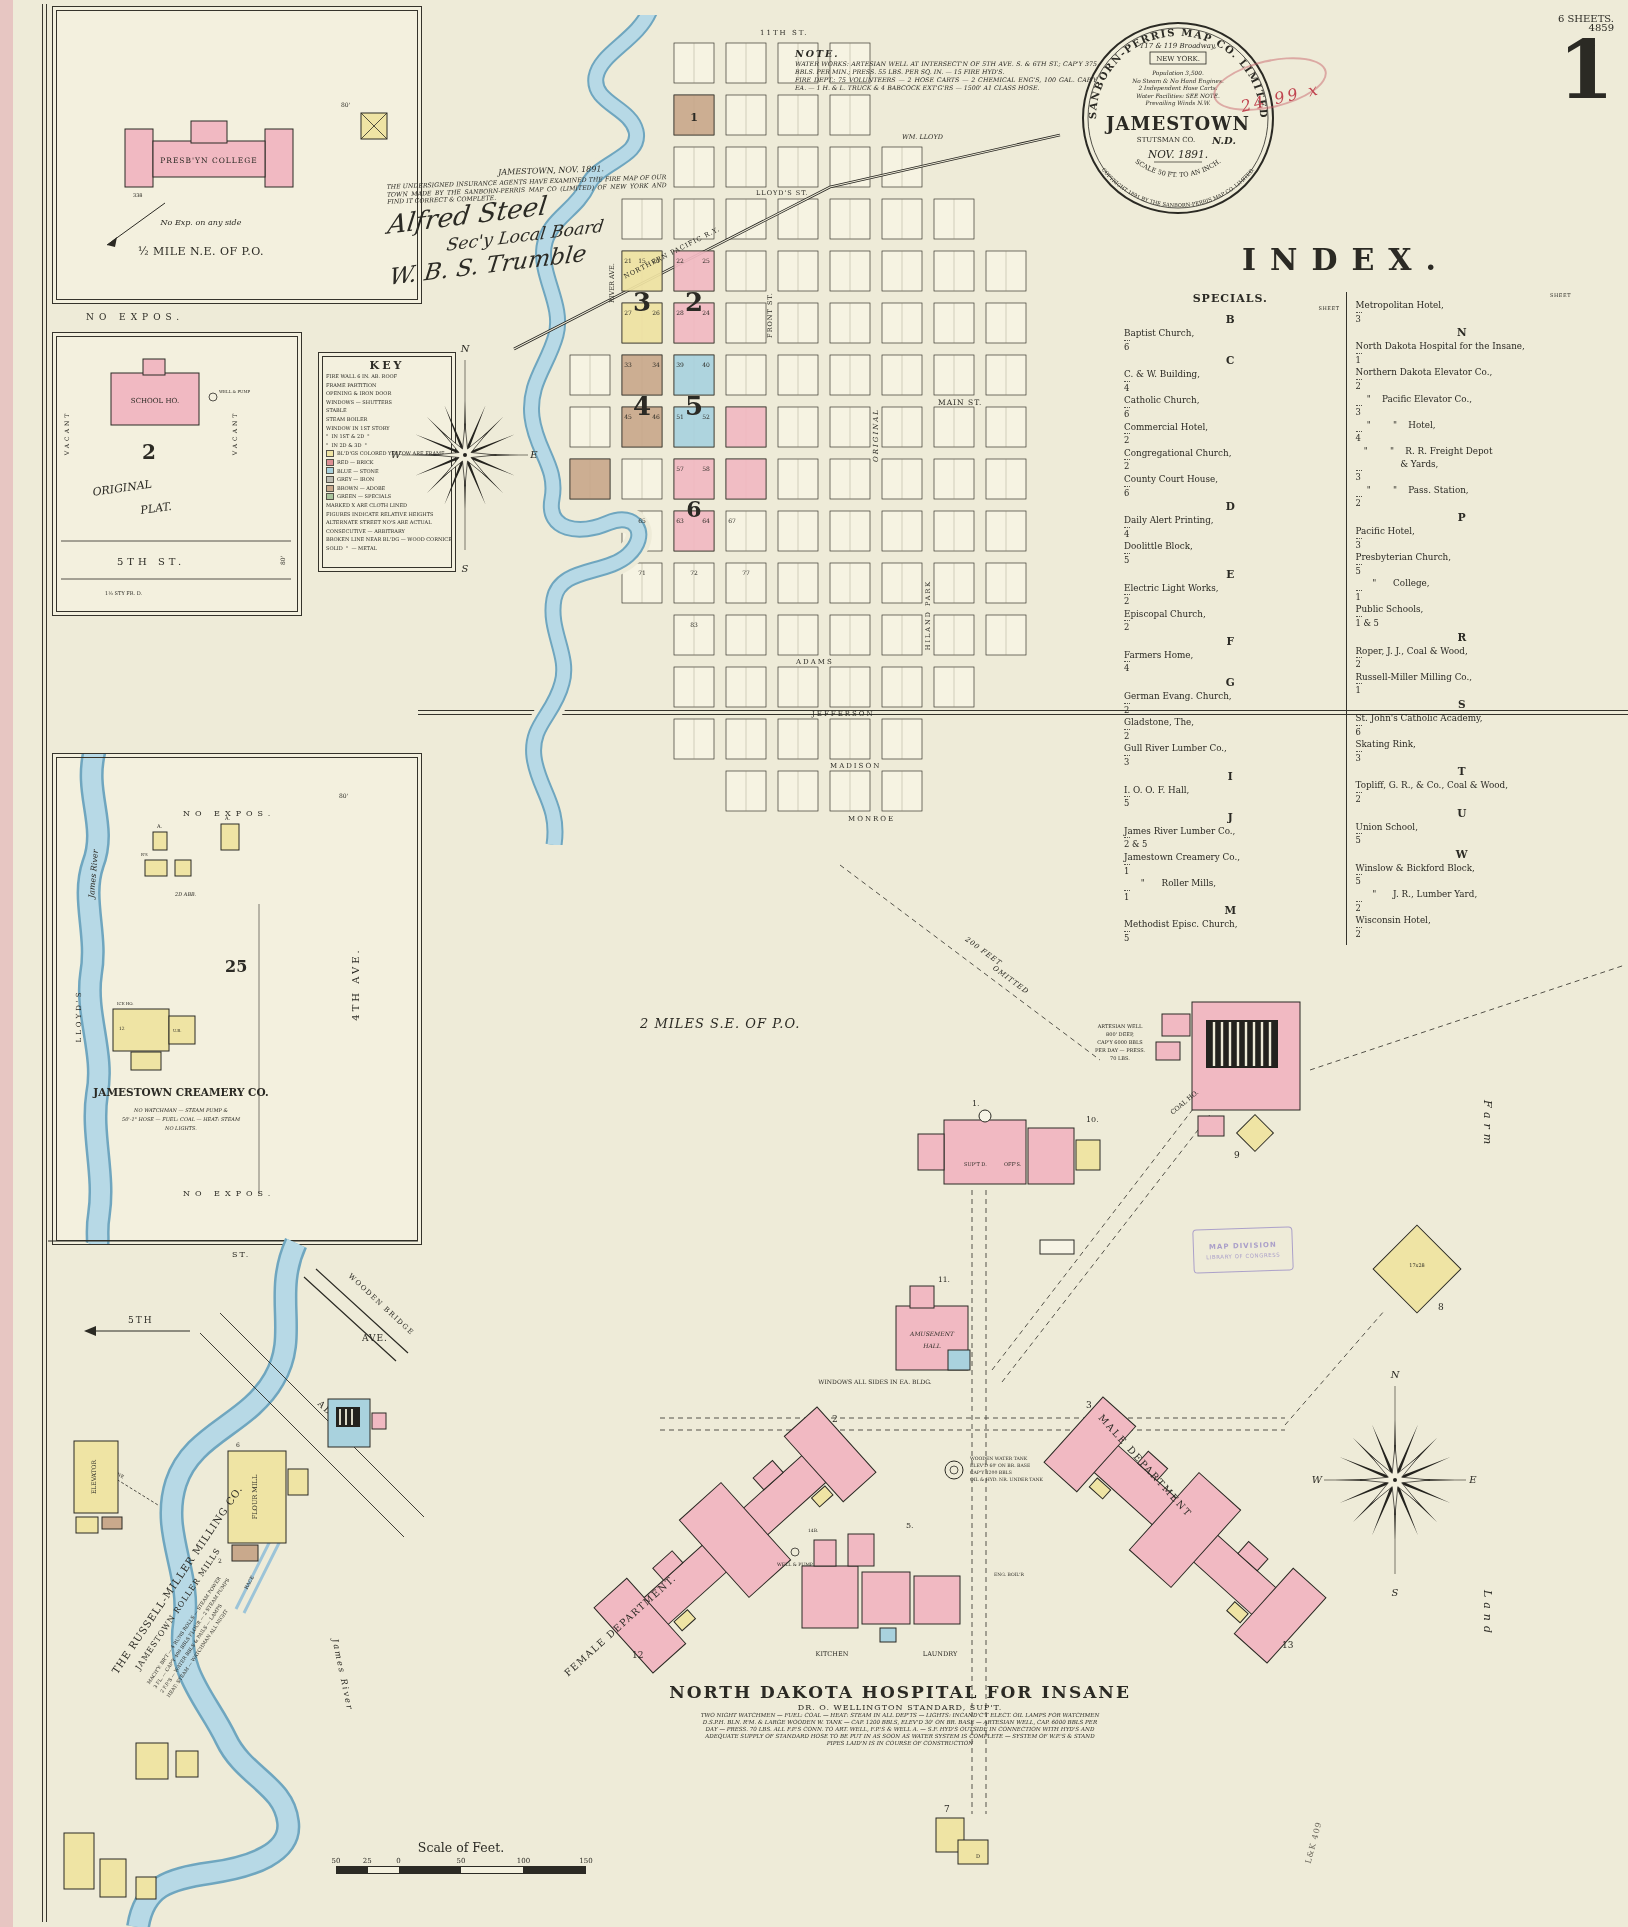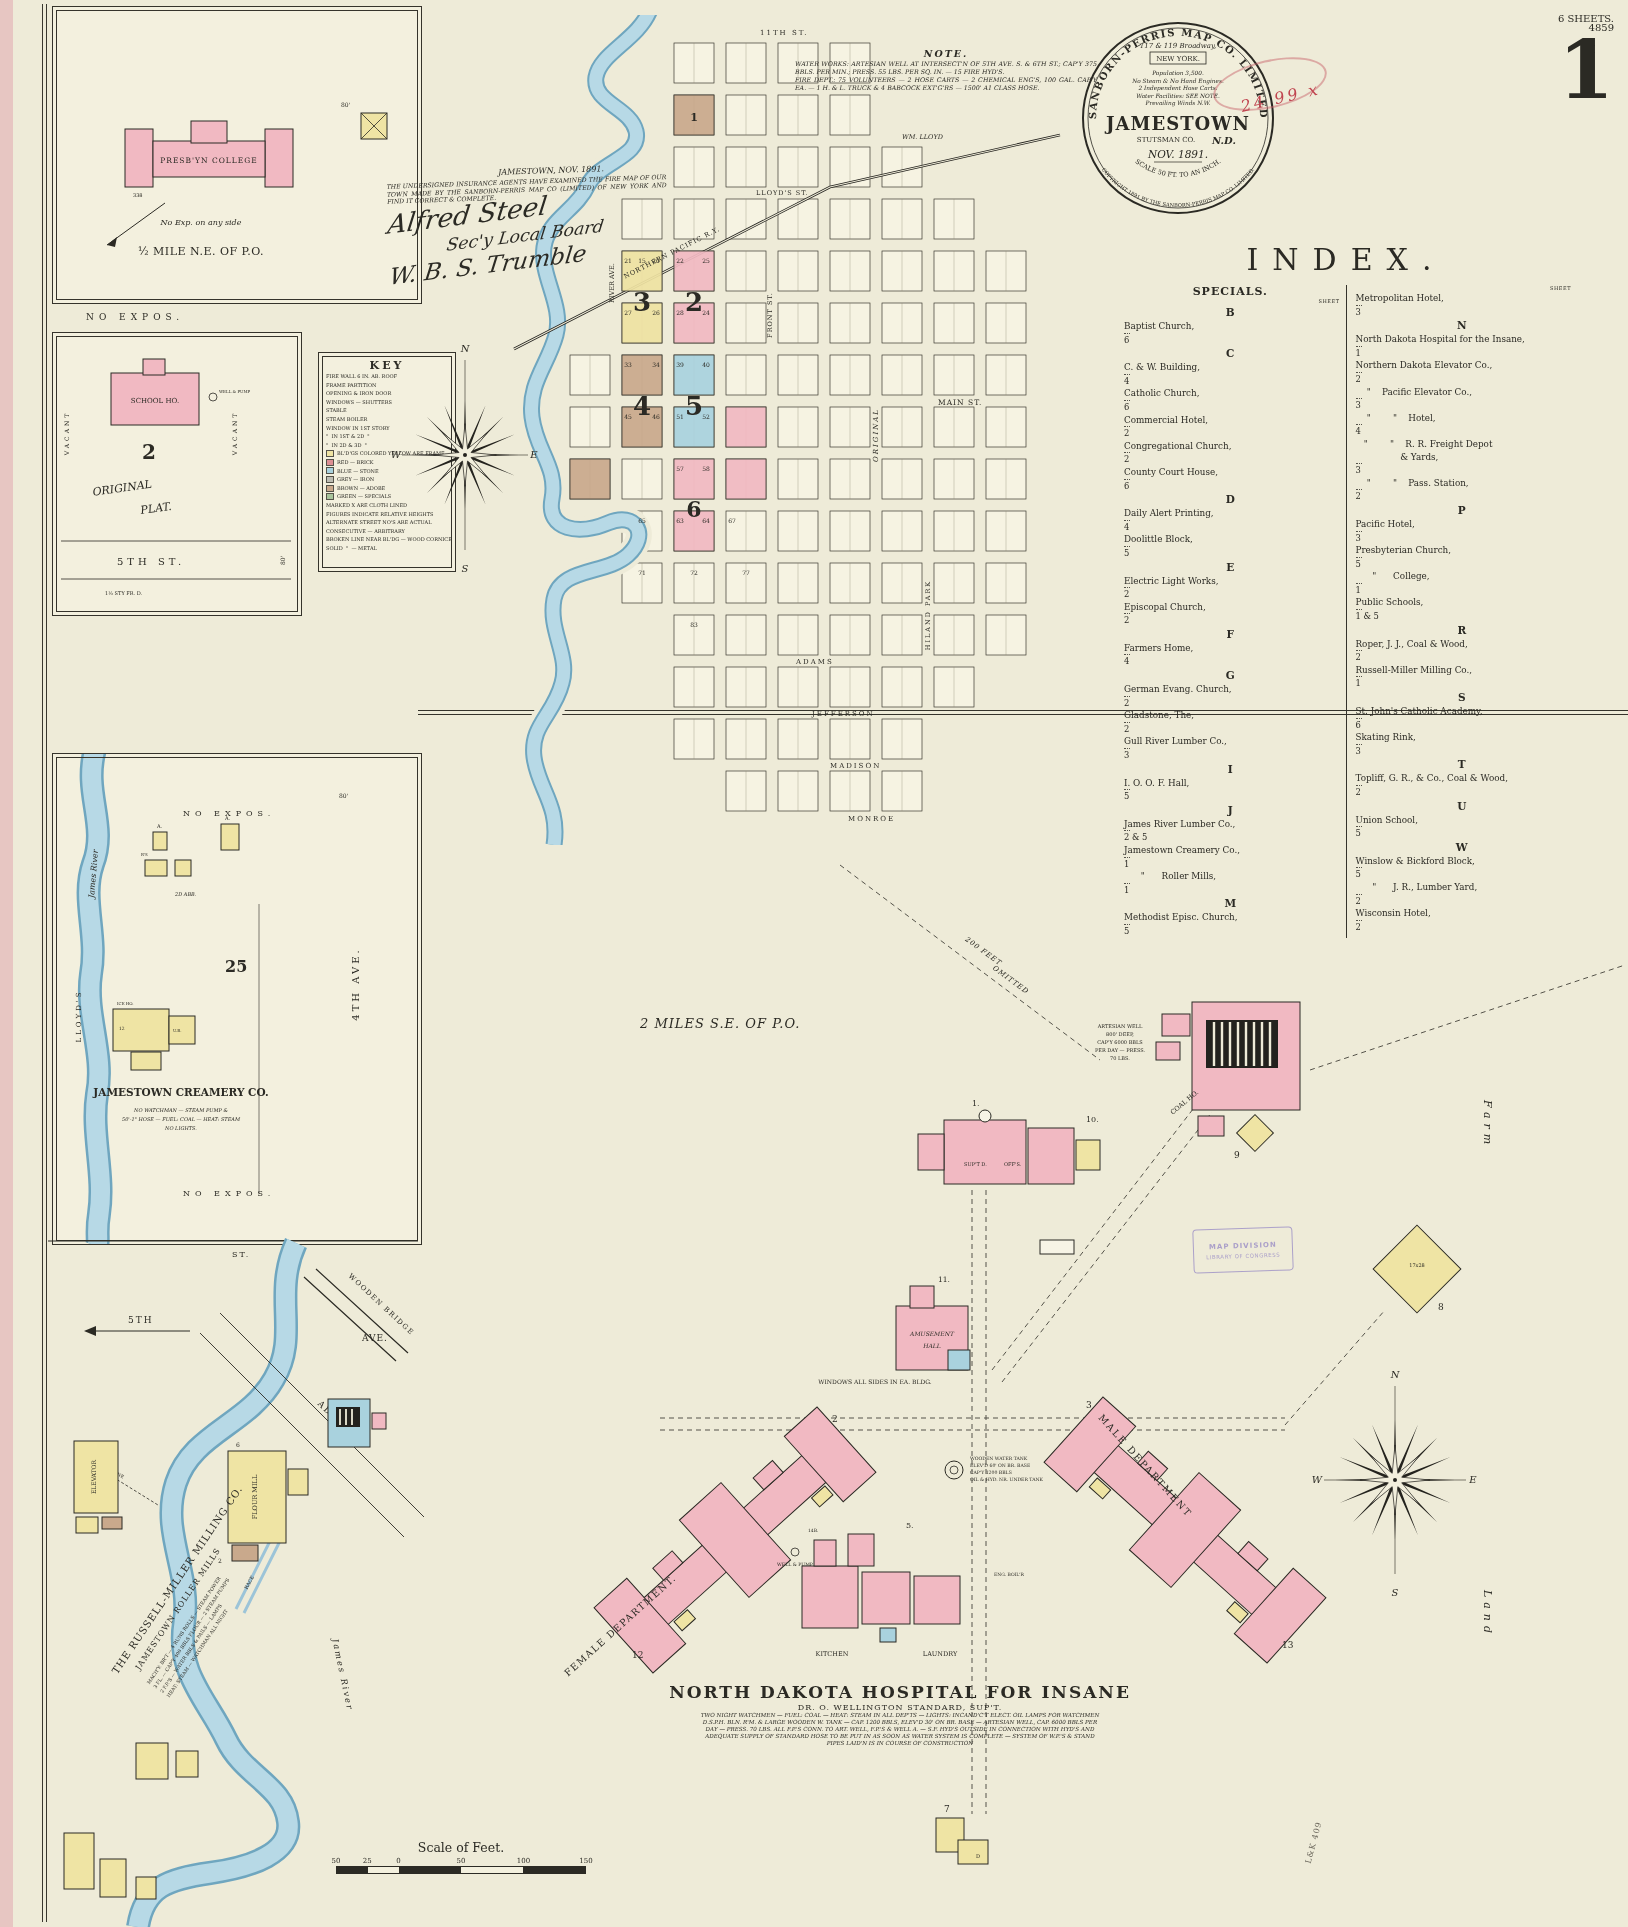--- a/index.html
+++ b/index.html
@@ -13,37 +13,37 @@
   .dst{stroke:#3a382f;stroke-width:0.8;opacity:0.93;}
   .pk{fill:#f1b9c2;stroke:#2b2a24;stroke-width:1;}
   .yl{fill:#efe4a4;stroke:#2b2a24;stroke-width:1;}
   .bl{fill:#a9d2de;stroke:#2b2a24;stroke-width:1;}
   .tn{fill:#c9a98c;stroke:#2b2a24;stroke-width:1;}
   .wh{fill:#f7f4e6;stroke:#2b2a24;stroke-width:1;}
   .ln{stroke:#2b2a24;fill:none;}
   .rd{stroke:#55534a;fill:none;stroke-width:1;stroke-dasharray:5 4;}
   .it{font-style:italic;}
   .index{position:absolute;left:1115px;top:242px;width:462px;}
-  .idx-title{text-align:center;font-size:30px;font-weight:normal;letter-spacing:14px;margin-bottom:8px;}
+  .idx-title{text-align:center;font-size:30px;font-weight:bold;letter-spacing:14px;margin-bottom:15px;}
   .idx-cols{display:flex;}
   .idx-col{width:224px;padding:0 6px;}
   .idx-col-r{border-left:1px solid #35332b;}
   .idx-spec{text-align:center;font-weight:bold;font-size:11px;letter-spacing:1px;}
   .idx-sheetlbl{text-align:right;font-size:5px;letter-spacing:.5px;line-height:7px;}
   .idx-letter{text-align:center;font-weight:bold;font-size:10.5px;line-height:15px;}
   .idx-row{display:flex;align-items:baseline;font-size:8.8px;line-height:12.6px;flex-direction:column;}
   .idx-nm{white-space:pre;}
   .idx-dots{flex:1;border-bottom:1px dotted #55534a;margin:0 3px;min-width:6px;height:8px;}
   .idx-sh{font-size:8.4px;}
   .keybox{position:absolute;left:318px;top:352px;width:136px;height:218px;}
   .key-title{text-align:center;font-weight:bold;font-size:11px;letter-spacing:3px;margin-top:6px;}
   .key-row{display:flex;align-items:center;font-size:5px;line-height:8.6px;padding:0 7px;white-space:pre;}
   .key-chip{display:inline-block;width:6px;height:5px;border:0.5px solid #55534a;margin-right:3px;flex:0 0 auto;}
   .notebox{position:absolute;left:795px;top:50px;width:302px;font-size:6.3px;font-style:italic;text-align:justify;line-height:8px;}
-  .note-title{text-align:center;font-weight:bold;font-size:9.5px;letter-spacing:2px;font-style:italic;margin-bottom:2px;}
+  .note-title{text-align:left;font-weight:bold;font-size:9.5px;letter-spacing:2px;font-style:italic;margin-bottom:2px;}
   .cert{position:absolute;left:388px;top:166px;width:330px;transform:rotate(-2deg);}
   .cert-date{text-align:center;font-size:8px;font-style:italic;}
   .cert-body{font-size:6.2px;font-style:italic;text-align:justify;line-height:7.6px;margin-top:2px;}
   .sig{font-style:italic;transform:skewX(-14deg) rotate(-5deg);transform-origin:left;line-height:1.05;}
   .hosp-title{position:absolute;left:560px;top:1682px;width:680px;text-align:center;}
   .hosp-title .t1{font-size:17px;font-weight:bold;letter-spacing:2px;}
   .hosp-title .t2{font-size:8px;letter-spacing:1px;margin-top:1px;}
   .hosp-title .p{font-size:5.6px;line-height:6.9px;font-style:italic;width:560px;margin:0 auto;}
   .scale{position:absolute;left:336px;top:1840px;width:250px;text-align:center;}
   .scale-title{font-size:12.5px;margin-bottom:2px;}

